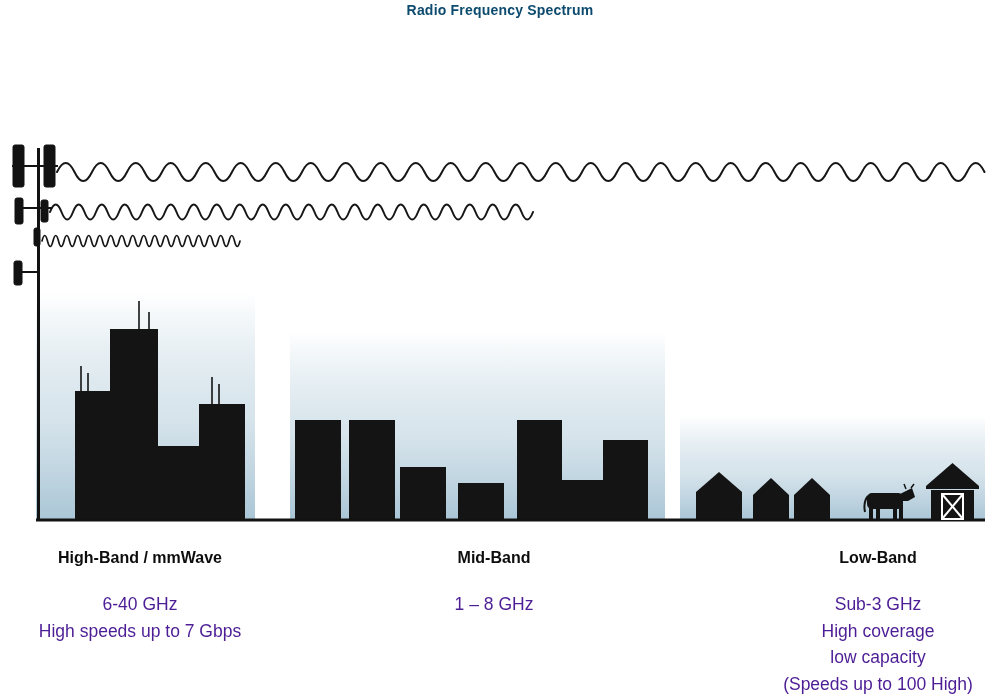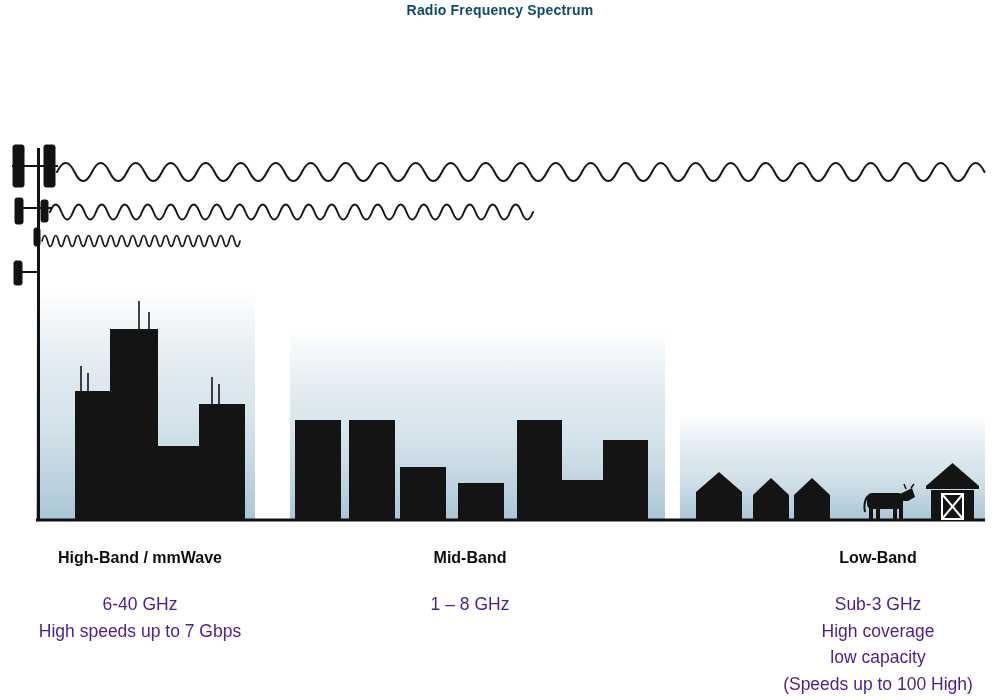--- a/index.html
+++ b/index.html
@@ -23,21 +23,21 @@
     text-align: center;
   }
   .band-name {
     font-size: 16px; font-weight: bold; color: #0d0d0d;
     margin-bottom: 24px;
   }
   .band-line {
     font-size: 17.5px; line-height: 26.5px; color: #4c1d95;
   }
   .band-high { left: 10px; }
-  .band-mid  { left: 340px; }
+  .band-mid  { left: 364px; }
   .band-low  { left: 748px; }
 </style>
 </head>
 <body>
 
 <div class="stage">
 
   <div class="title">Radio Frequency Spectrum</div>
 
   <svg class="art" width="1000" height="700" viewBox="0 0 1000 700">

